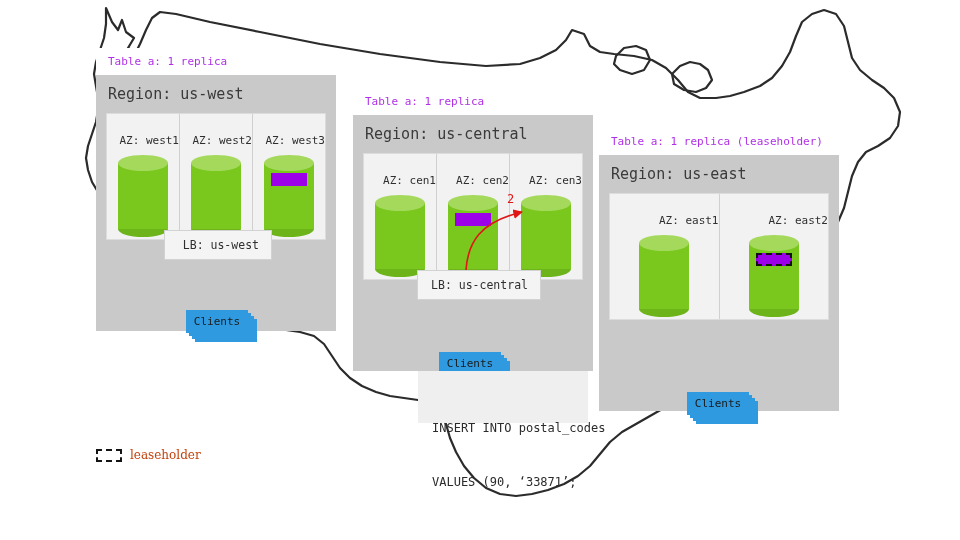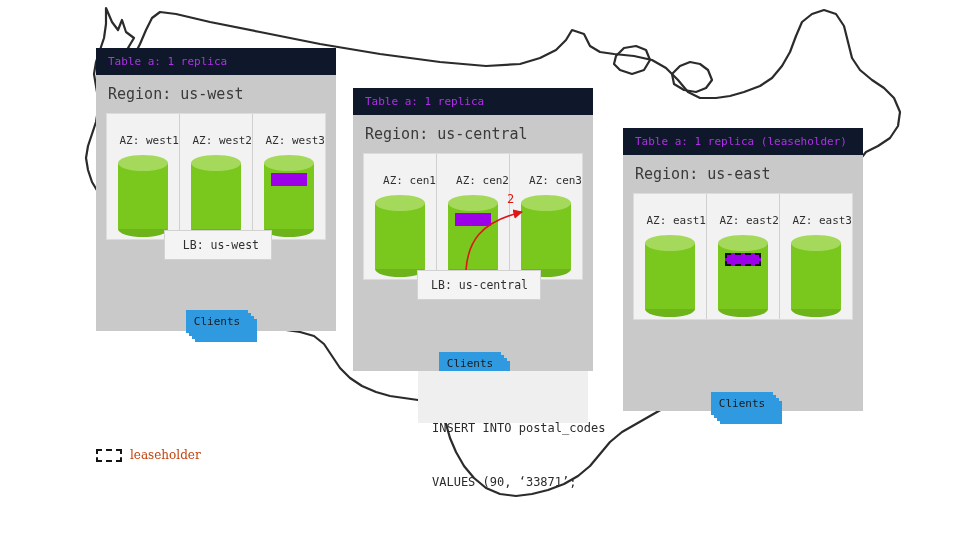--- a/index.html
+++ b/index.html
@@ -31,21 +31,21 @@
     stroke-linecap: round;
   }
 
   
   .region {
     position: absolute;
     background: #c9c9c9;
     box-sizing: border-box;
   }
   .region-header {
-    background: #0f172a;
+    background: #ffffff;
     color: #b030e8;
     font-size: 11px;
     letter-spacing: 0px;
     padding: 7px 0 7px 12px;
     white-space: nowrap;
   }
   .region-title {
     color: #3a3a3a;
     font-size: 15px;
     padding: 10px 0 10px 12px;
@@ -323,21 +323,21 @@
     <div class="lb-box" style="left:64px; top:182px; width:124px;">LB: us-central</div>
 
     <div class="clients" style="left:86px; top:232px;">
       <div class="sheet s3"></div>
       <div class="sheet s2"></div>
       <div class="sheet s1"></div>
       <div class="sheet top">Clients</div>
     </div>
   </div>
 
-  <div class="region" id="region-us-east" style="left:623px; top:128px; width:240px; height:283px;">
+  <div class="region" id="region-us-east" style="left:599px; top:128px; width:240px; height:283px;">
     <div class="region-header">Table a: 1 replica (leaseholder)</div>
     <div class="region-title">Region: us-east</div>
     <div class="az-row" style="height:127px;">
 
       <div class="az">
         <div class="az-label">AZ: east1</div>
         <div class="cyl-wrap" style="width:50px;height:82px;">
           <div class="cyl">
             <div class="bottom"></div>
             <div class="body"></div>
@@ -351,30 +351,20 @@
         <div class="cyl-wrap" style="width:50px;height:82px;">
           <div class="cyl">
             <div class="bottom"></div>
             <div class="body"></div>
             <div class="top"></div>
           </div>
           <div class="replica leaseholder" style="left:7px; top:18px; width:36px; height:13px;"></div>
         </div>
       </div>
 
-      <div class="az">
-        <div class="az-label">AZ: east3</div>
-        <div class="cyl-wrap" style="width:50px;height:82px;">
-          <div class="cyl">
-            <div class="bottom"></div>
-            <div class="body"></div>
-            <div class="top"></div>
-          </div>
-        </div>
-      </div>
     </div>
 
 
     <div class="clients" style="left:88px; top:232px;">
       <div class="sheet s3"></div>
       <div class="sheet s2"></div>
       <div class="sheet s1"></div>
       <div class="sheet top">Clients</div>
     </div>
   </div>

